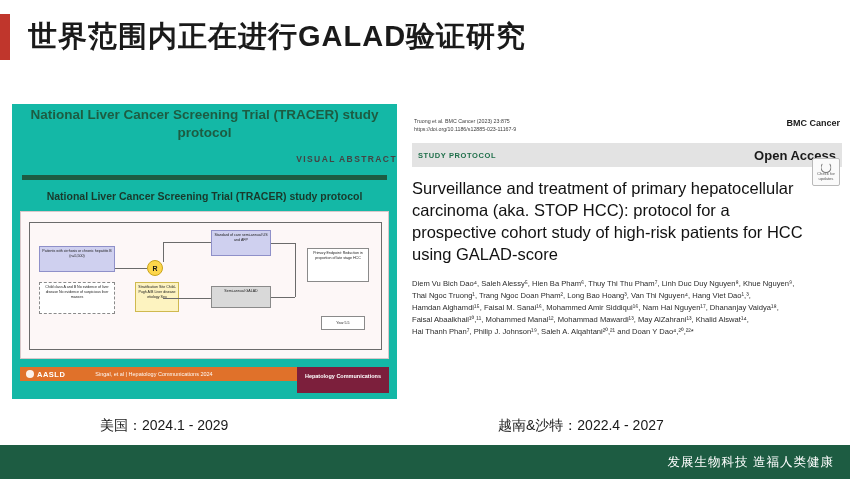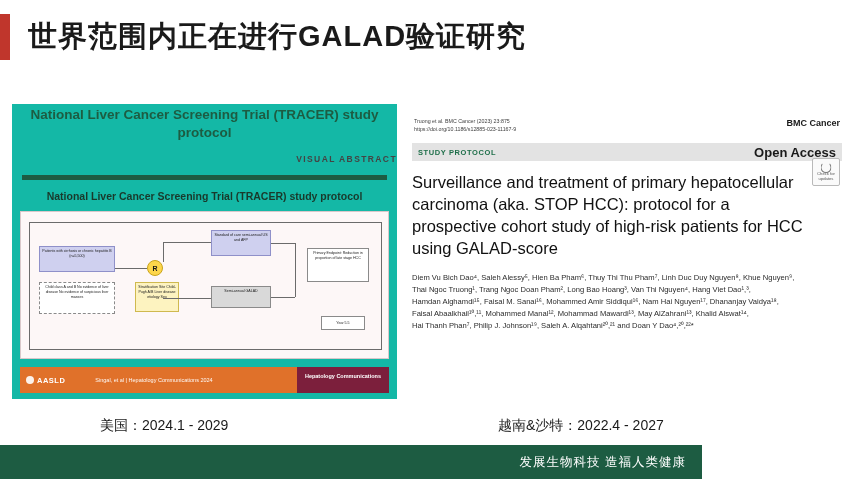--- a/index.html
+++ b/index.html
@@ -148,21 +148,21 @@
     position: absolute;
     background: #6b6b6b;
     width: 1px;
   }
   .fig-outer {
     position: absolute;
     border: 1px solid #6b6b6b;
   }
   .va-footer {
     margin: 8px 8px 0 8px;
-    height: 26px;
+    height: 14px;
     background: #e0712a;
     display: flex;
     align-items: center;
     position: relative;
     gap: 16px;
   }
   .aasld {
     color: #ffffff;
     font-size: 7.5px;
     font-weight: bold;
@@ -215,21 +215,21 @@
     color: #3d3d3d;
     line-height: 1.45;
   }
   .bmc-journal {
     font-size: 9px;
     font-weight: bold;
     color: #1a1a1a;
   }
   .bmc-strip {
     margin-top: 10px;
-    height: 18px;
+    height: 24px;
     background: #e3e3e3;
     display: flex;
     align-items: center;
     justify-content: space-between;
     padding: 0 6px;
   }
   .bmc-strip .left {
     font-size: 7.5px;
     font-weight: bold;
     letter-spacing: .6px;
@@ -285,21 +285,21 @@
     color: #1a1a1a;
     white-space: nowrap;
   }
   .caption-left  { left: 100px;  top: 417px; }
   .caption-right { left: 498px; top: 417px; }
 
   
   .footer {
     position: absolute;
     left: 0; bottom: 0;
-    width: 702px; height: 34px;
+    width: 850px; height: 34px;
     background: #1d5c42;
   }
   .footer-text {
     position: absolute;
     right: 16px; top: 9px;
     color: #ffffff;
     font-size: 12.5px;
     letter-spacing: 1px;
   }
 </style>

